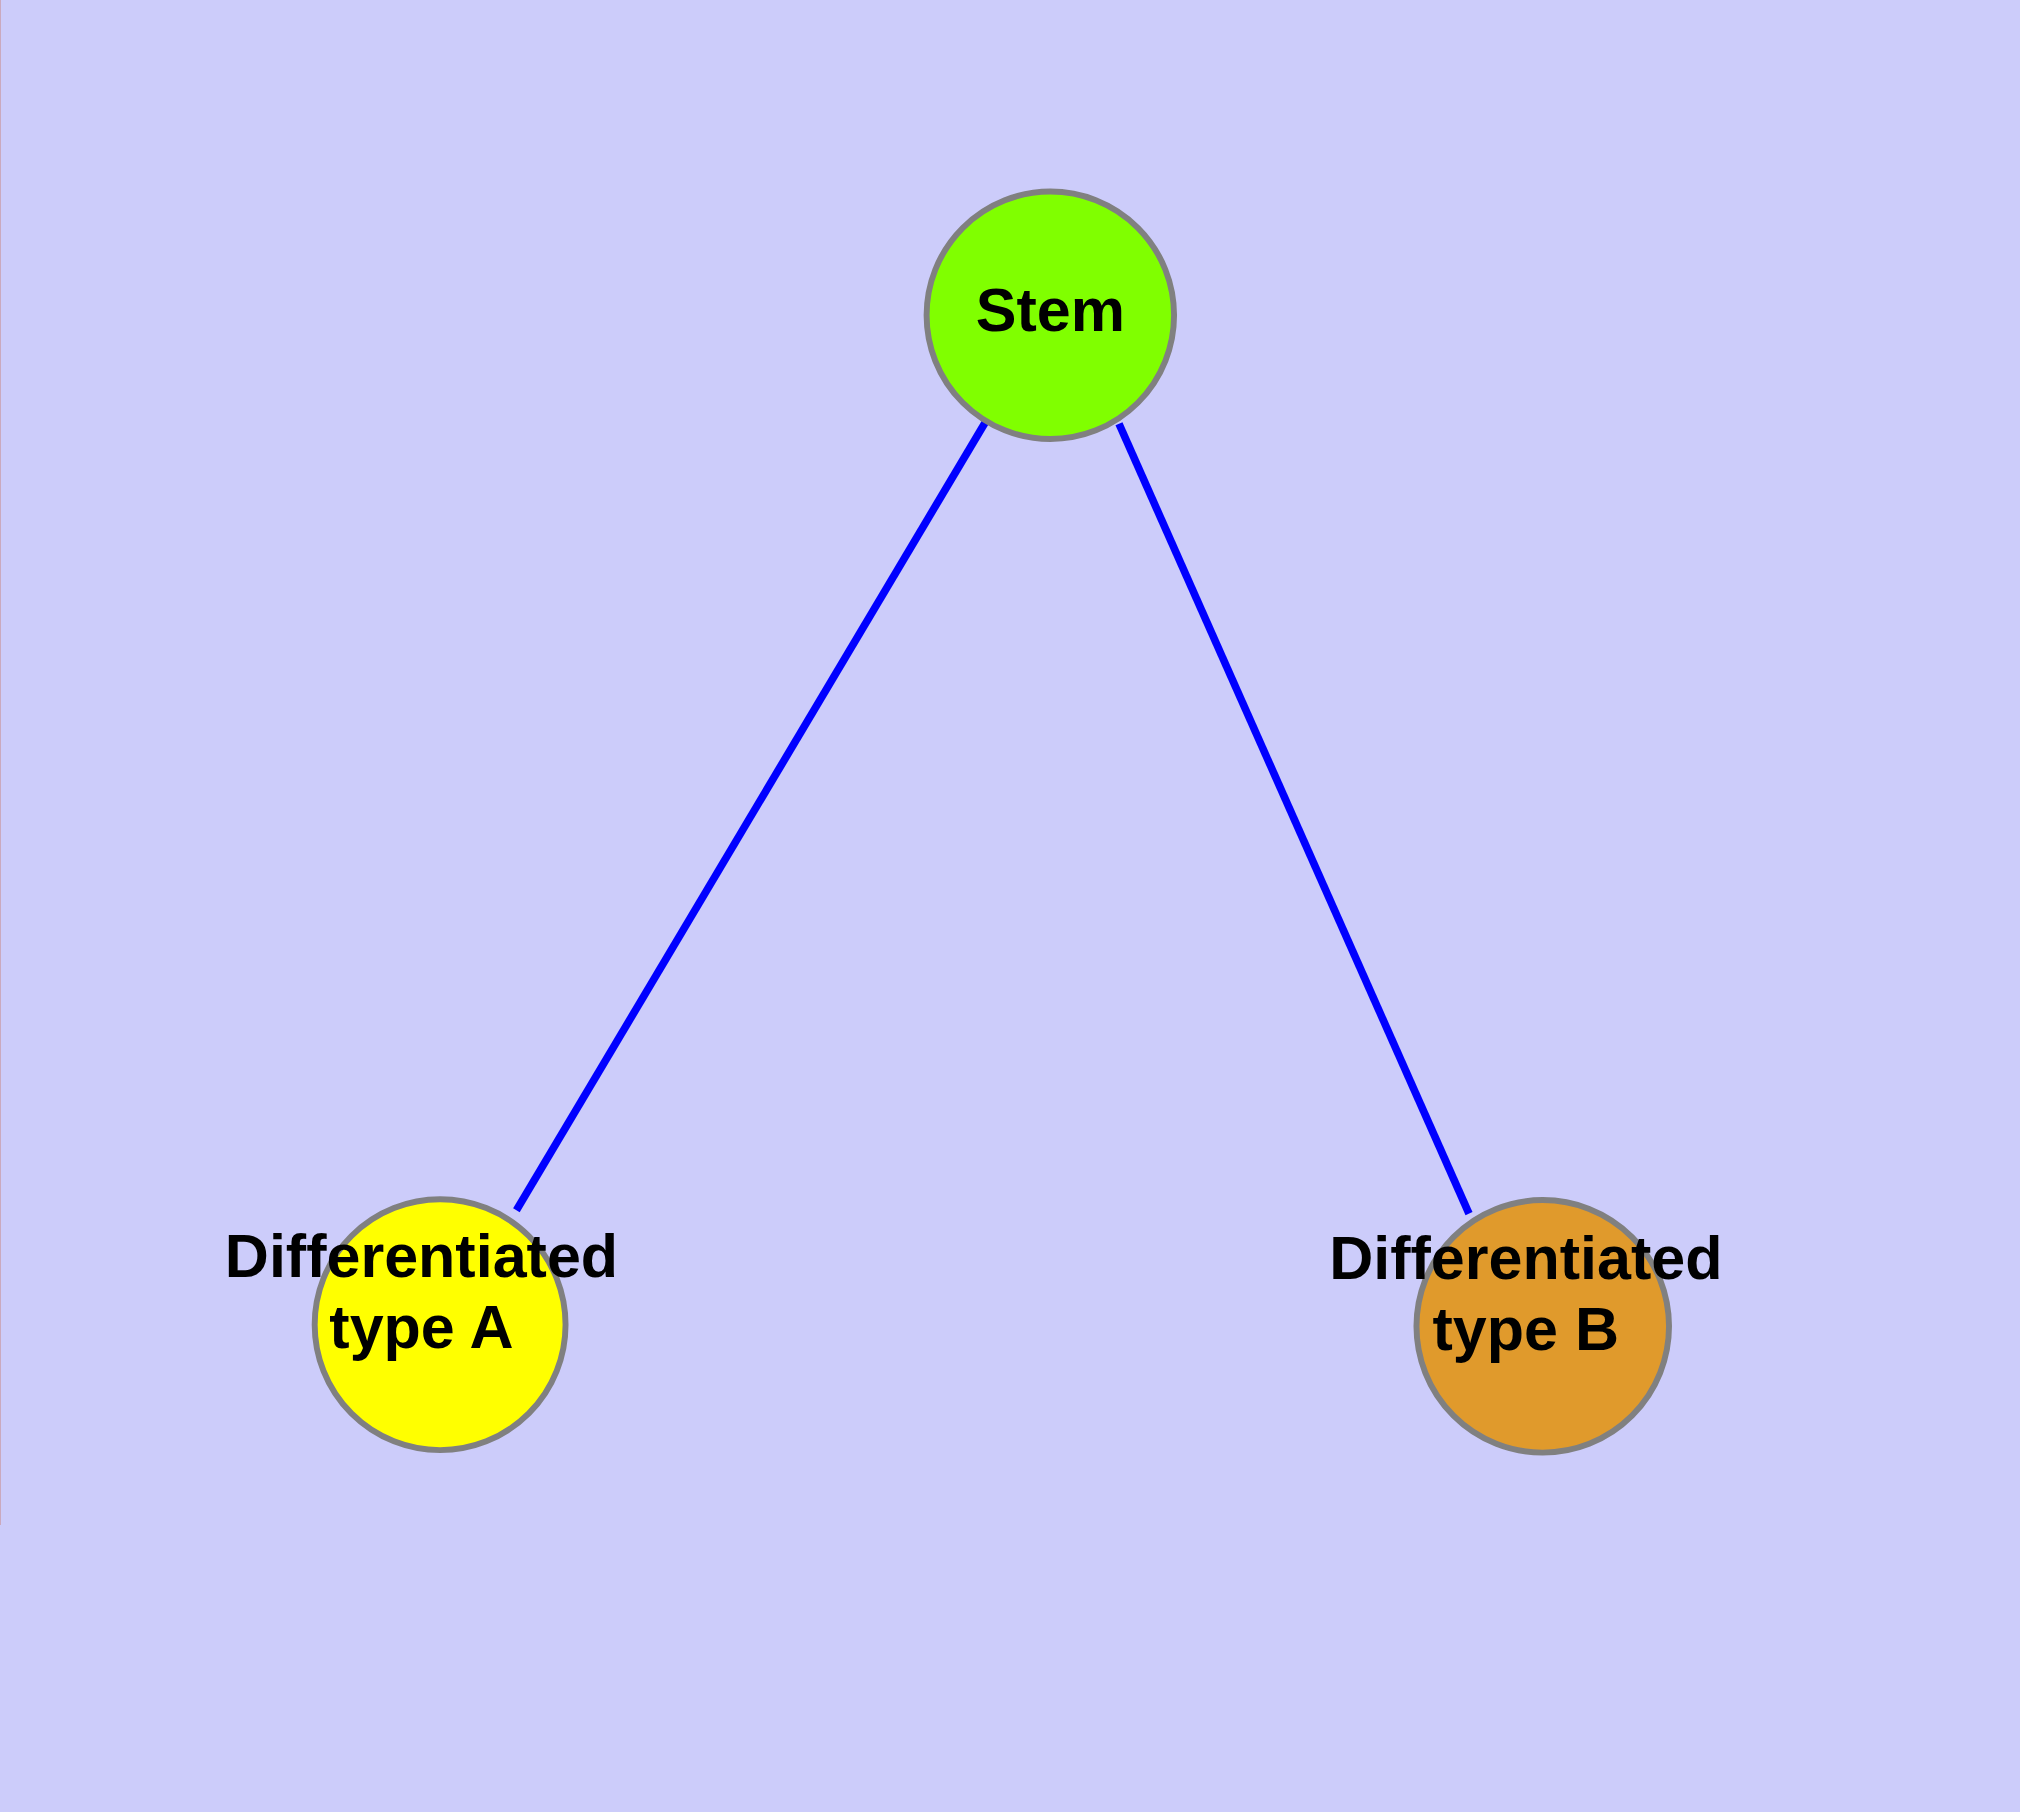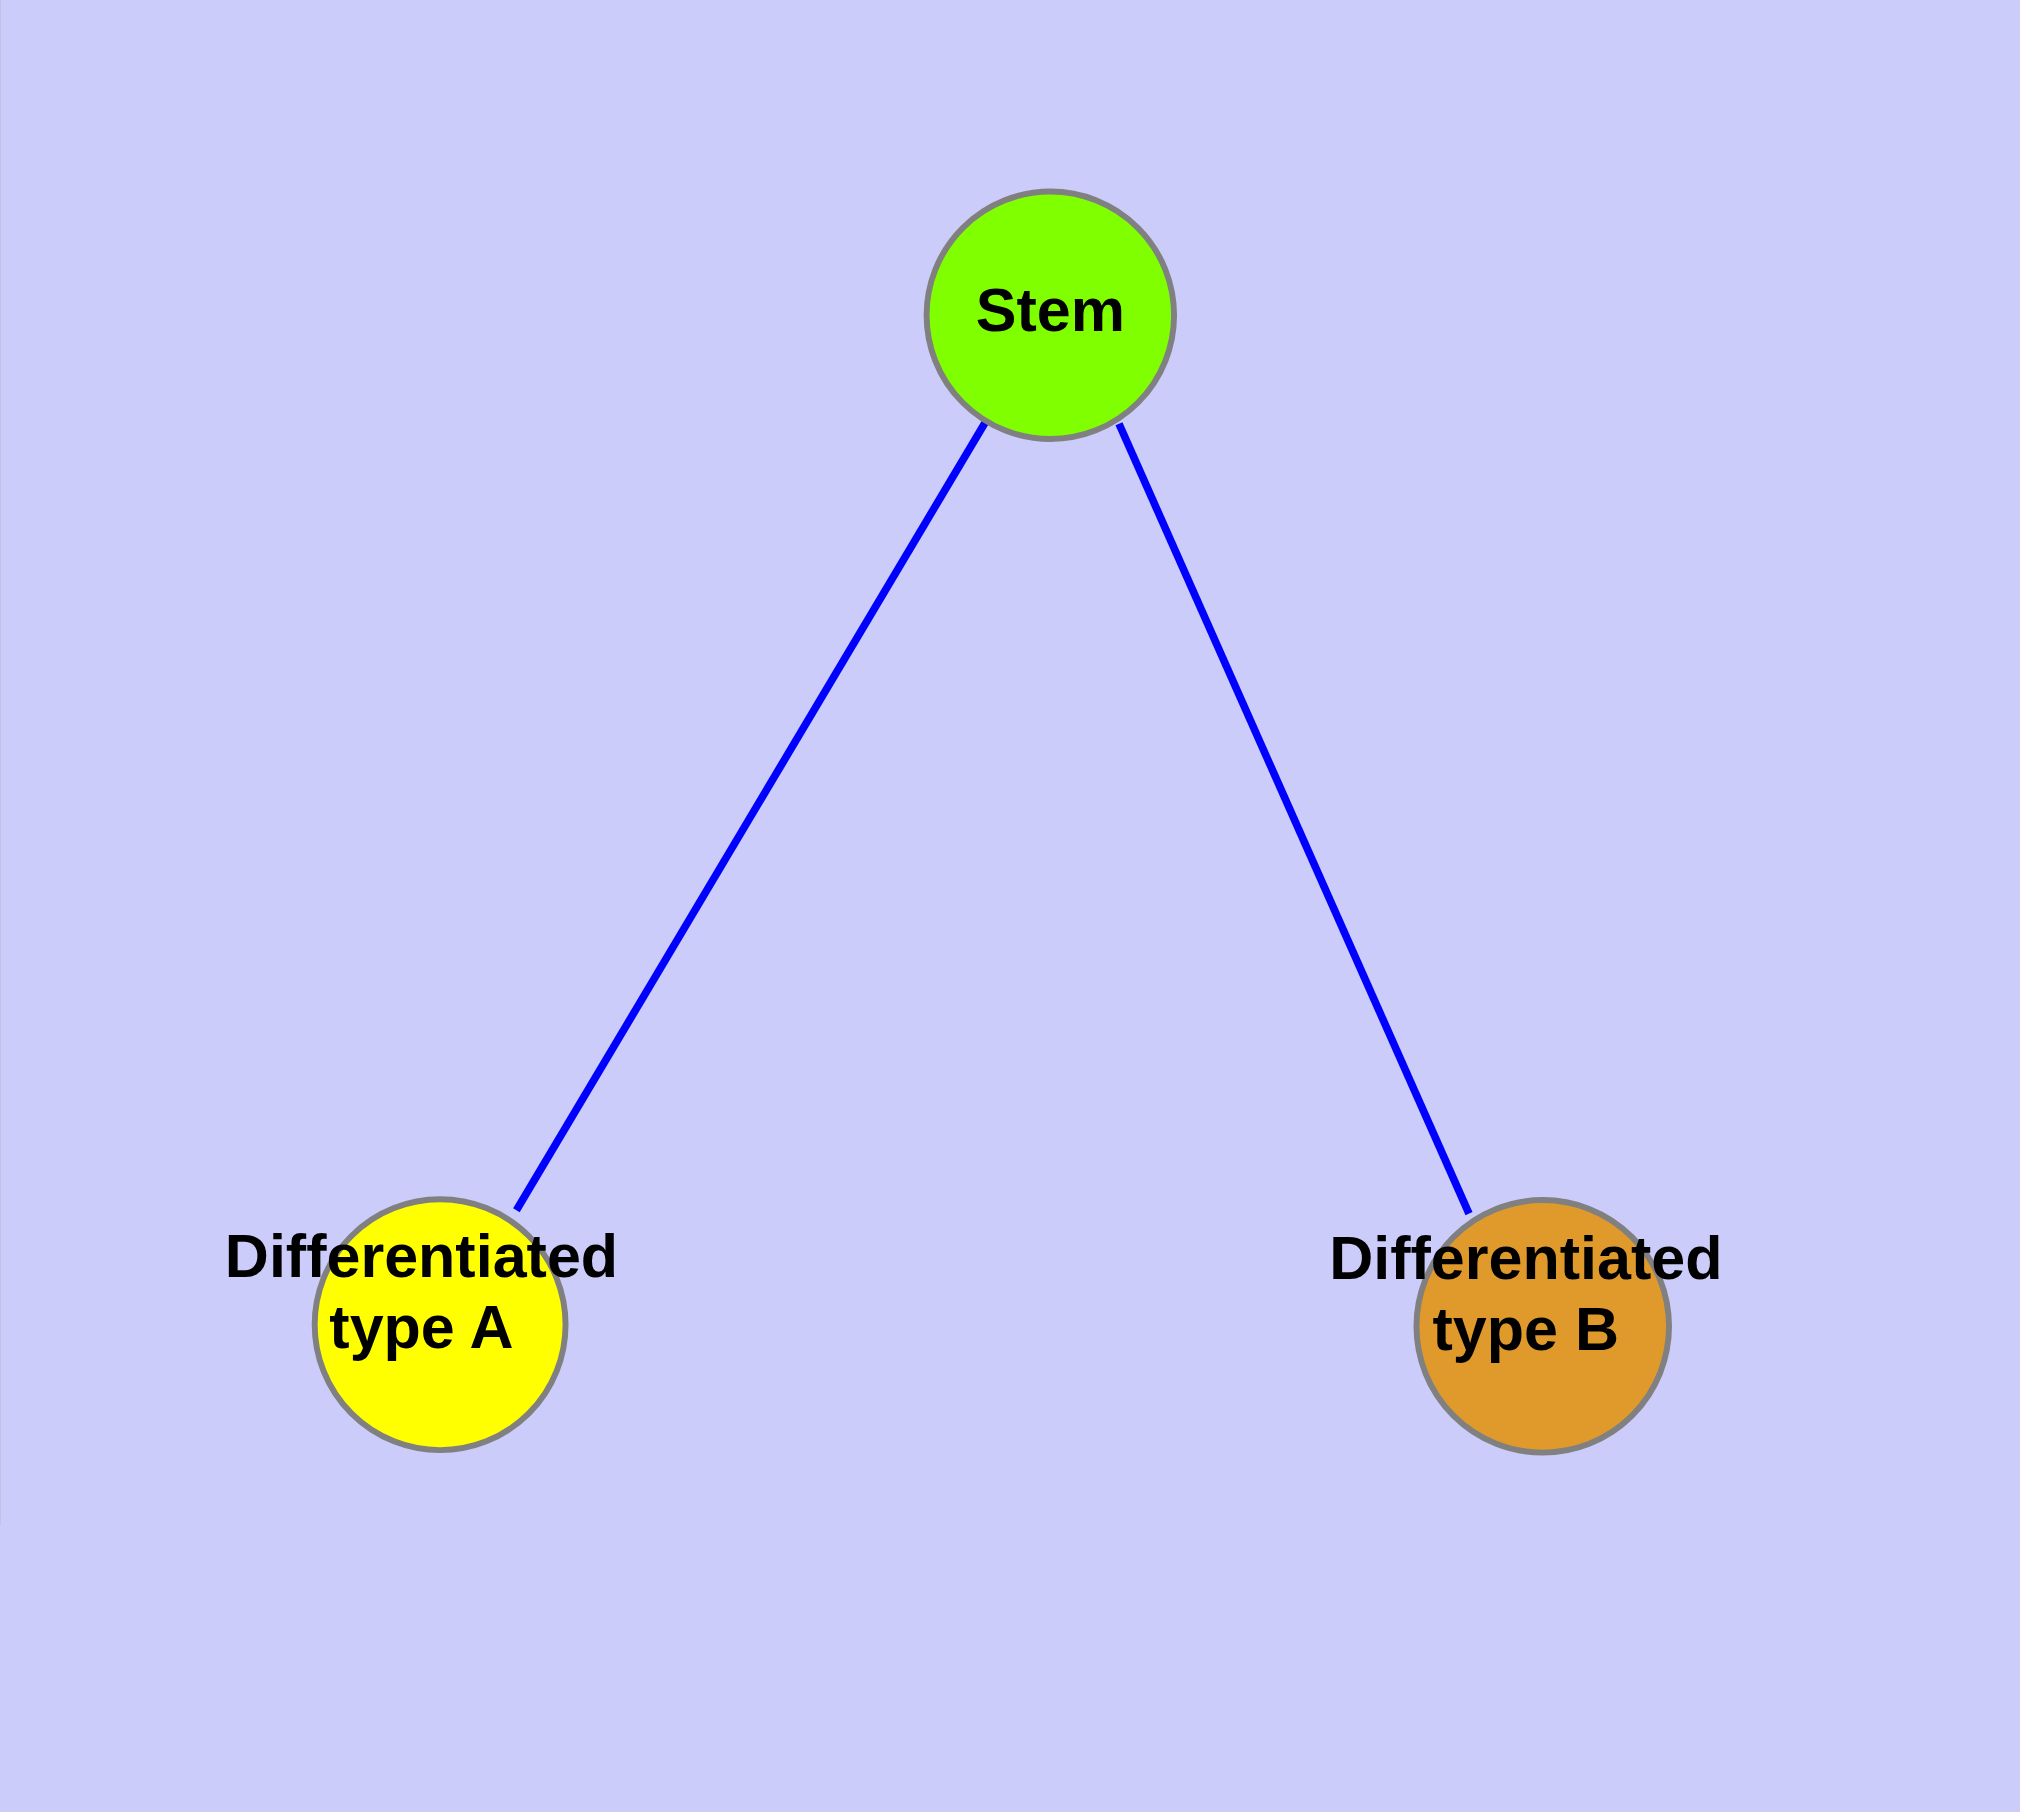--- a/index.html
+++ b/index.html
@@ -28,21 +28,21 @@
     font-weight: bold;
     fill: #000000;
     text-anchor: middle;
     dominant-baseline: middle;
     paint-order: normal;
   }
 </style>
 </head>
 <body>
 
-<div id="stage" style="width: 2021px; height: 1525px; background: #a3a3a3;">
+<div id="stage" style="width: 2021px; height: 1525px; background: #c2410c;">
   <svg id="graph-svg" viewBox="0 0 2384 2138" xmlns="http://www.w3.org/2000/svg" style="width: 2021px; height: 1812px;">
 
     <rect id="bg-rect" x="0" y="0" width="2384" height="2138" fill="#ccccfa"></rect>
 
     <g id="edges-layer">
         <line x1="1163" y1="497" x2="609" y2="1428" stroke="#0000ff" stroke-width="9" stroke-linecap="butt"></line>
         <line x1="1320" y1="500" x2="1733" y2="1432" stroke="#0000ff" stroke-width="9" stroke-linecap="butt"></line>
       </g>
     <g id="nodes-layer">
         <circle cx="1239" cy="372" r="146" fill="#80ff00" stroke="#808080" stroke-width="7"></circle>

